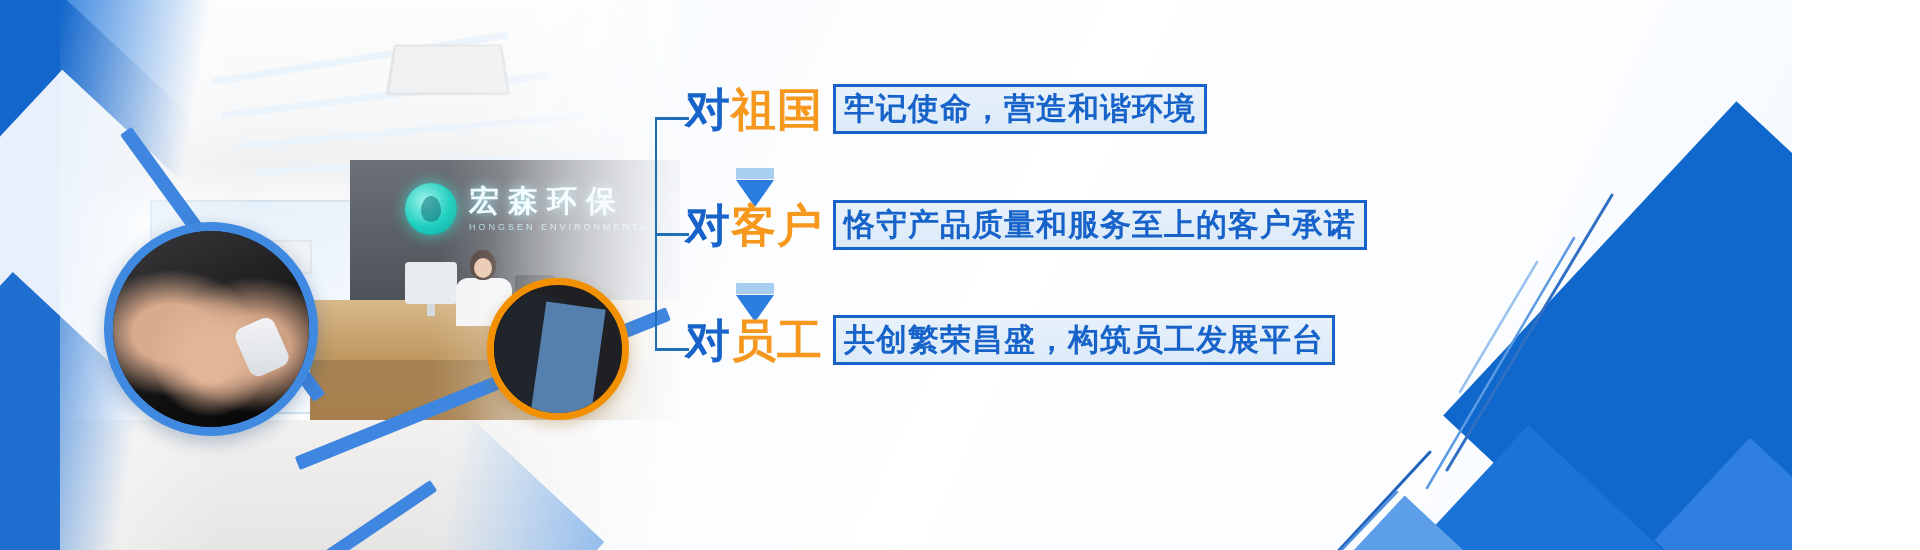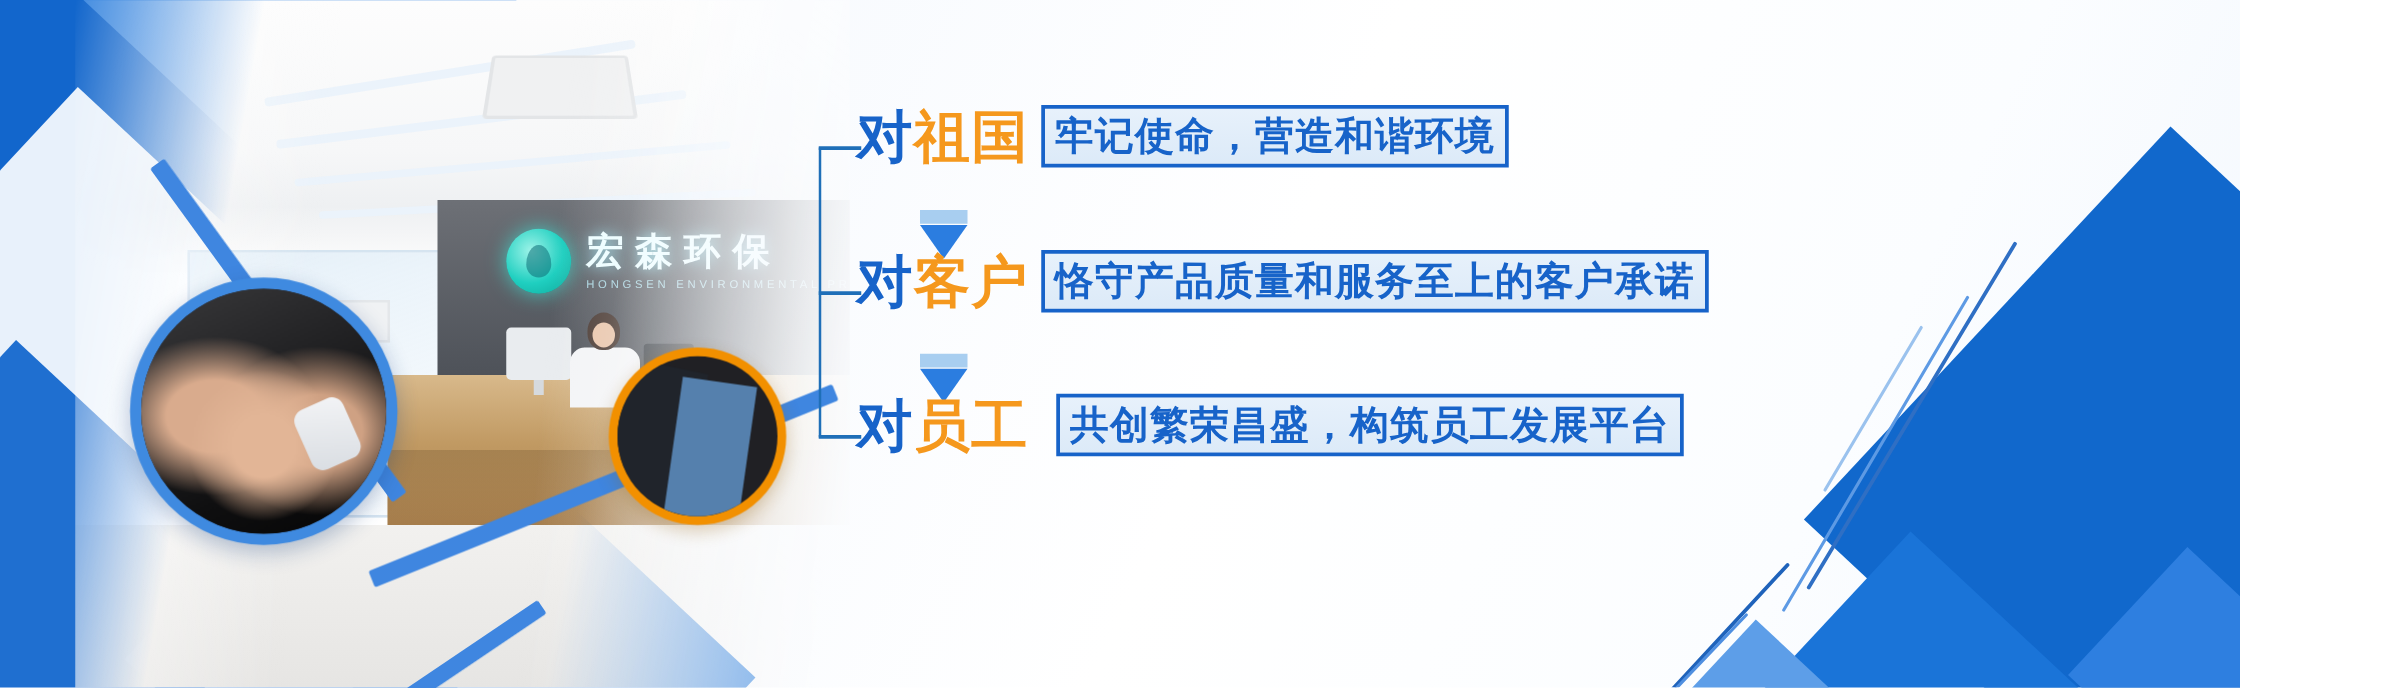--- a/index.html
+++ b/index.html
@@ -152,21 +152,21 @@
 
   .bracket{position:absolute;left:10px;top:118px;width:2px;height:232px;background:#1f6fb8;}
   .tick{position:absolute;width:34px;height:3px;background:#1f6fb8;left:10px;}
   .tick1{top:117px;}
   .tick2{top:233px;}
   .tick3{top:348px;}
 
   .row{position:absolute;left:40px;display:flex;align-items:center;white-space:nowrap;}
   .row1{top:84px;}
   .row2{top:200px;}
-  .row3{top:315px;gap:12px;}
+  .row3{top:315px;}
 
   .head{font-size:45px;font-weight:700;letter-spacing:1px;line-height:1;}
   .head .b{color:#1763c9;}
   .head .o{color:#f5981d;}
 
   .tagbox{
     margin-left:10px;
     border:3px solid #1763c9;
     background:linear-gradient(180deg,#e7f1fb,#dceaf8);
     padding:5px 8px 6px 8px;

